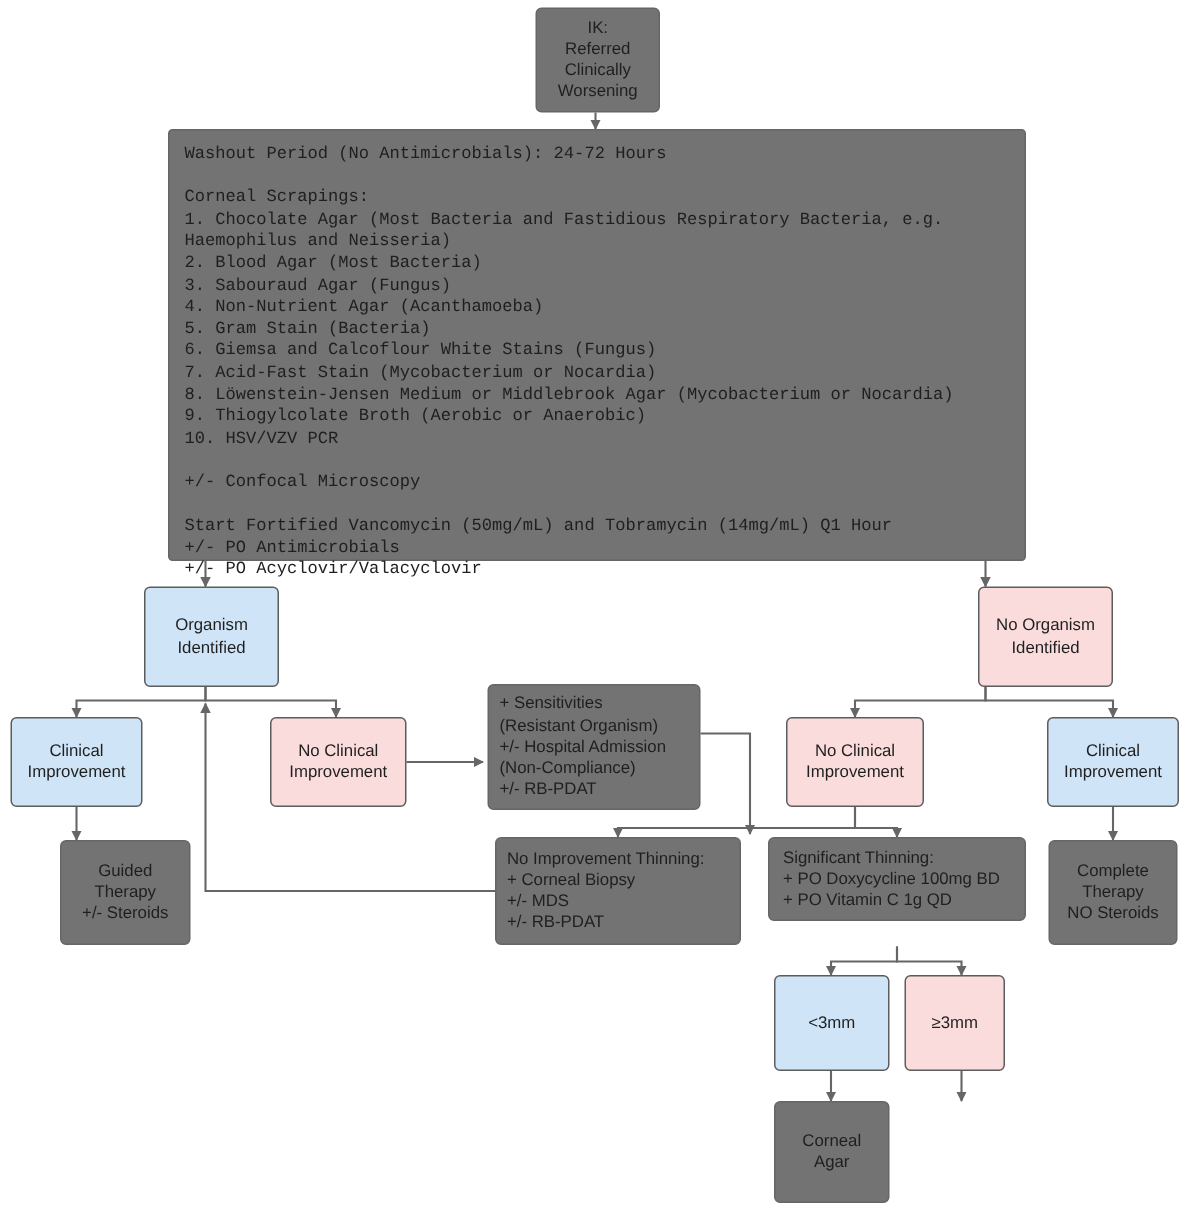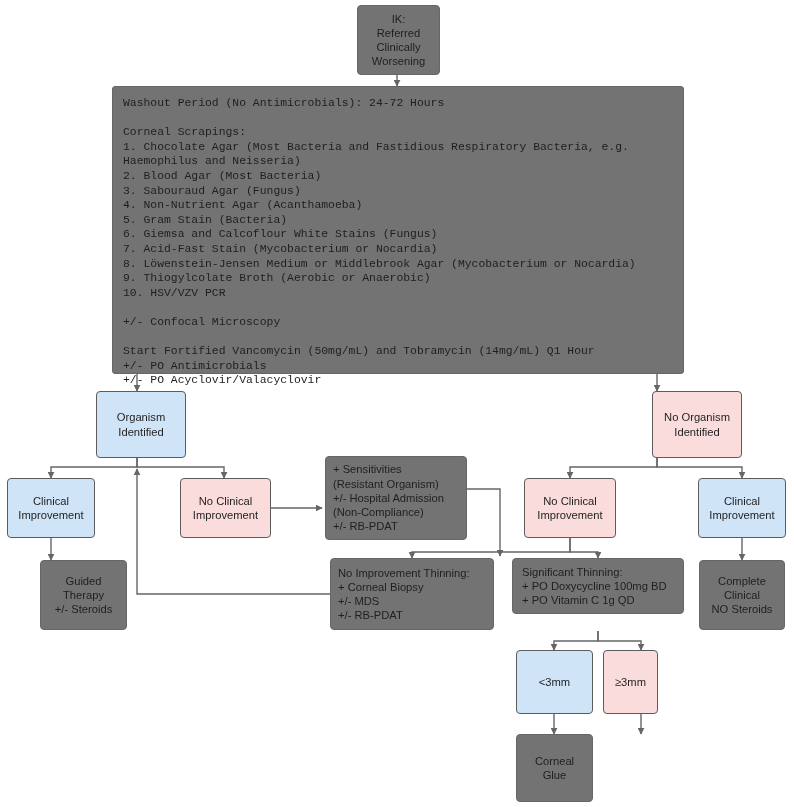--- a/index.html
+++ b/index.html
@@ -175,24 +175,24 @@
   <div class="node left-text" style="left:330px; top:558px; width:164px; height:72px; padding-left:7px;">No Improvement Thinning:
 + Corneal Biopsy
 +/- MDS
 +/- RB-PDAT</div>
 
   <div class="node left-text" style="left:512px; top:558px; width:172px; height:56px; padding-left:9px;">Significant Thinning:
 + PO Doxycycline 100mg BD
 + PO Vitamin C 1g QD</div>
 
   <div class="node" style="left:699px; top:560px; width:86px; height:70px;">Complete
-Clinical
+Therapy
 NO Steroids</div>
 
   <div class="node blue" style="left:516px; top:650px; width:77px; height:64px;text-align:right;">&lt;3mm</div>
 
-  <div class="node pink" style="left:603px; top:650px; width:55px; height:64px;">≥3mm</div>
+  <div class="node pink" style="left:603px; top:650px; width:67px; height:64px;">≥3mm</div>
 
   <div class="node" style="left:516px; top:734px; width:77px; height:68px;">Corneal
-Glue</div>
+Agar</div>
 
 
 </div>
 
 </body></html>

